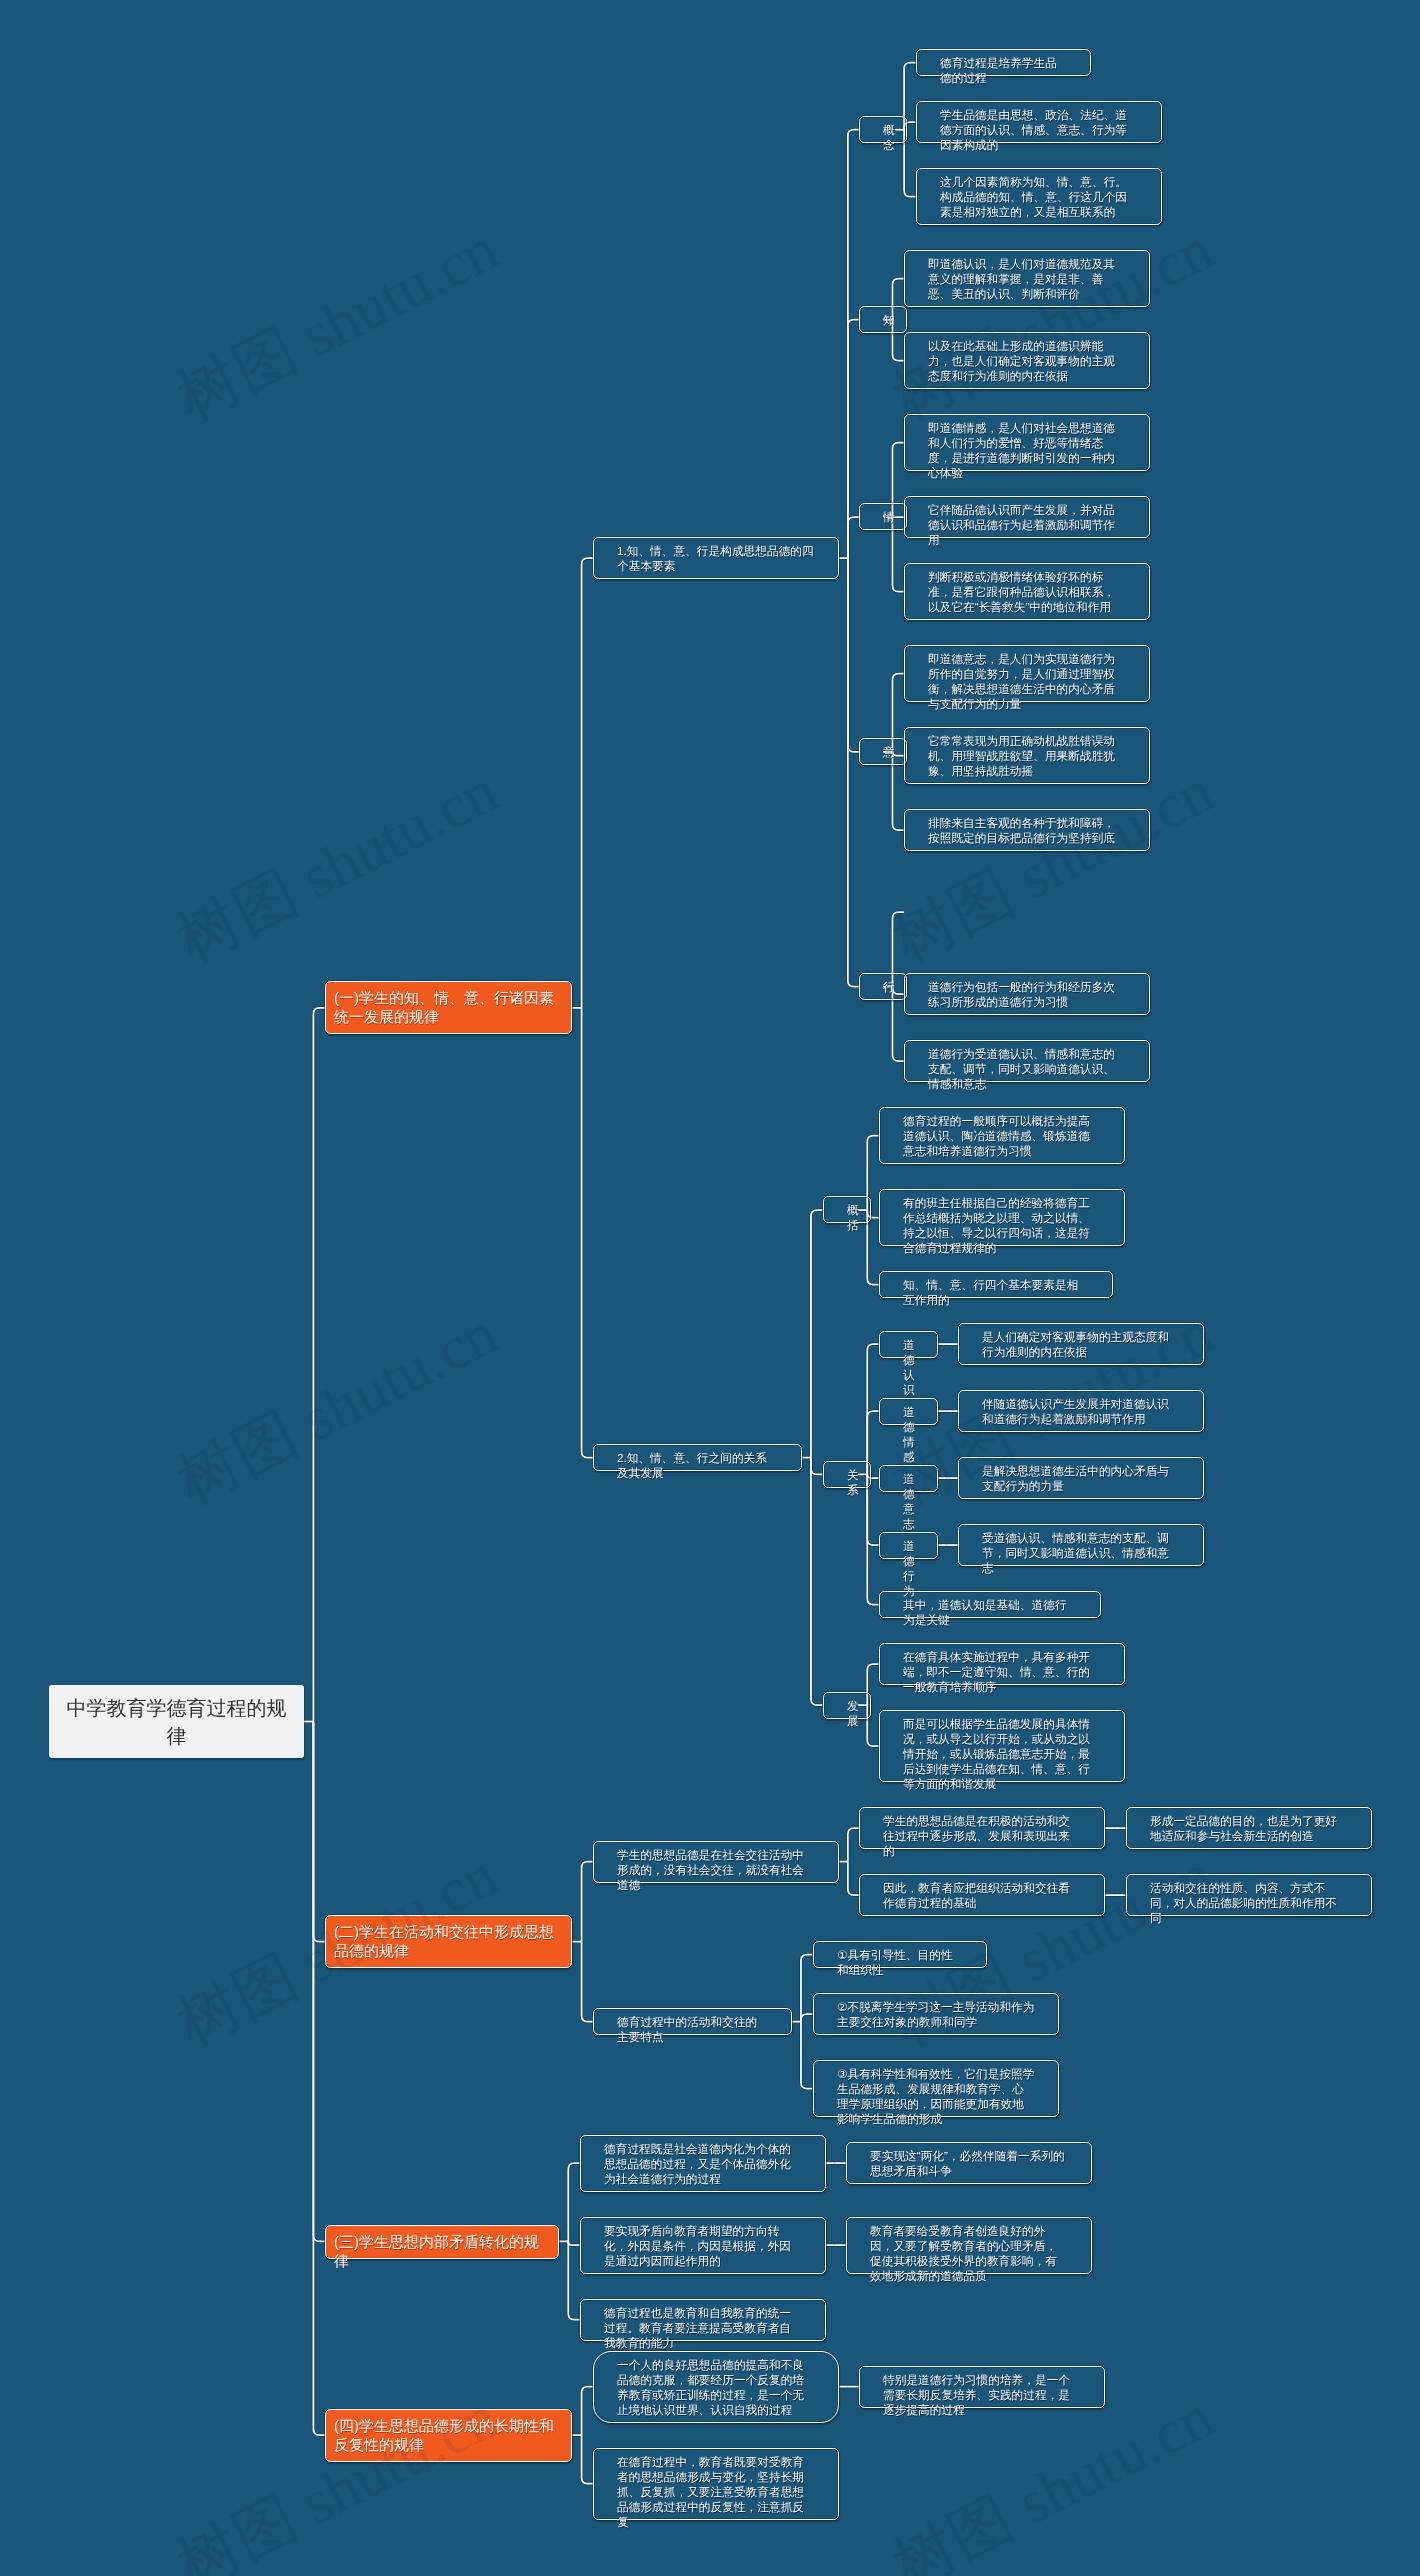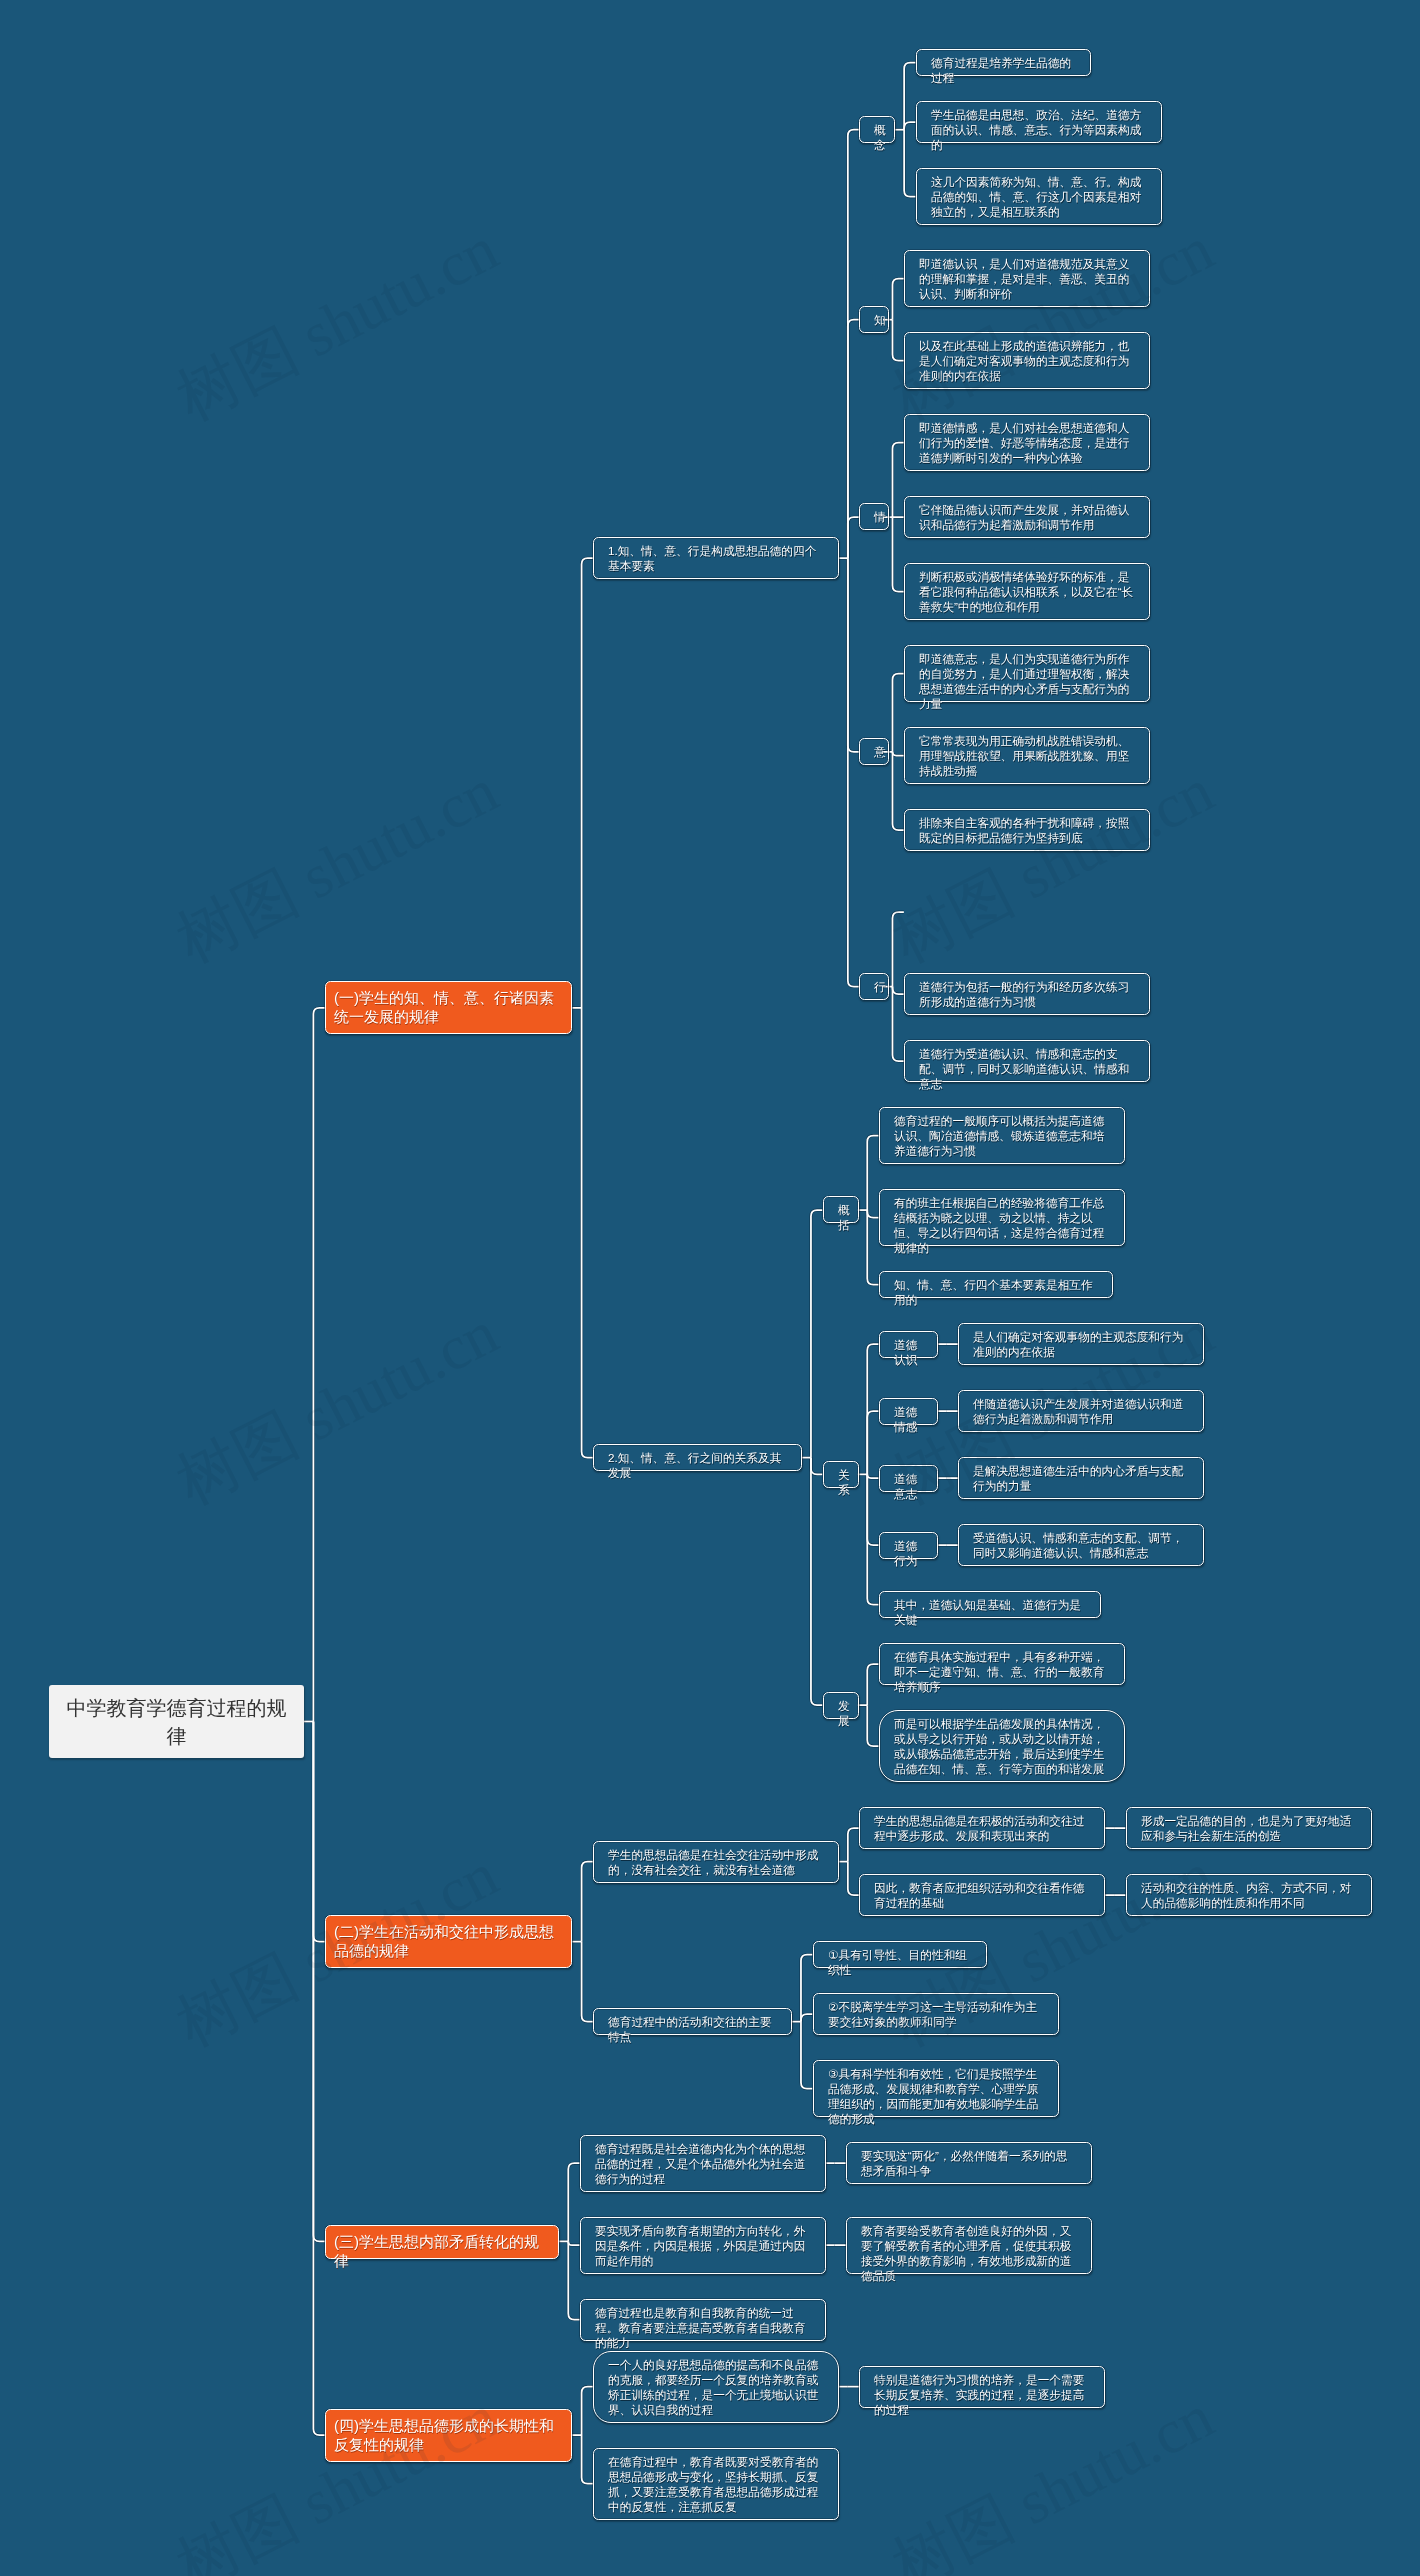--- a/index.html
+++ b/index.html
@@ -9,21 +9,21 @@
     background:#1a5679;
     font-family:"Liberation Sans","DejaVu Sans",sans-serif;
   }
   #stage{position:absolute;left:0;top:0;width:1420px;height:2576px;}
   #wm,#links{position:absolute;left:0;top:0;width:1420px;height:2576px;pointer-events:none;}
   #wm{z-index:9;} #links{z-index:2;}
   #nodes{position:absolute;left:0;top:0;width:1420px;height:2576px;z-index:3;}
   .node{position:absolute;box-sizing:border-box;white-space:pre-wrap;color:#fff;}
   .node.sub{
     border:1.4px solid #ffffff;border-radius:5.5px;
-    font-size:11.7px;line-height:15px;padding:5px 14px;
+    font-size:11.7px;line-height:15px;padding:5px 23px;
     box-shadow:0 0 0 0.6px rgba(5,28,45,.55), inset 0 0 0 0.6px rgba(5,28,45,.55),
                0.8px 1.4px 1.4px rgba(0,0,0,.28);
     text-shadow:0.6px 0.6px 0.3px rgba(2,22,38,.85);
   }
   .node.branch{
     border:1.4px solid #ffffff;border-radius:5.5px;background:#f05a1e;
     font-size:15px;line-height:19.4px;padding:6px 8px;
     box-shadow:0 0 0 0.6px rgba(5,28,45,.5), 0.8px 1.4px 1.7px rgba(0,0,0,.30);
     text-shadow:0.6px 0.6px 0.4px rgba(120,35,5,.65);
   }
@@ -278,21 +278,21 @@
       <div class="node sub" style="left: 958px; top: 1323px; width: 246px; height: 42px;"><span class="t">是人们确定对客观事物的主观态度和行为准则的内在依据</span></div>
       <div class="node sub" style="left: 879px; top: 1398px; width: 59px; height: 27px;"><span class="t">道德情感</span></div>
       <div class="node sub" style="left: 958px; top: 1390px; width: 246px; height: 42px;"><span class="t">伴随道德认识产生发展并对道德认识和道德行为起着激励和调节作用</span></div>
       <div class="node sub" style="left: 879px; top: 1465px; width: 59px; height: 27px;"><span class="t">道德意志</span></div>
       <div class="node sub" style="left: 958px; top: 1457px; width: 246px; height: 42px;"><span class="t">是解决思想道德生活中的内心矛盾与支配行为的力量</span></div>
       <div class="node sub" style="left: 879px; top: 1532px; width: 59px; height: 27px;"><span class="t">道德行为</span></div>
       <div class="node sub" style="left: 958px; top: 1524px; width: 246px; height: 42px;"><span class="t">受道德认识、情感和意志的支配、调节，同时又影响道德认识、情感和意志</span></div>
       <div class="node sub" style="left: 879px; top: 1591px; width: 222px; height: 27px;"><span class="t">其中，道德认知是基础、道德行为是关键</span></div>
       <div class="node sub" style="left: 823px; top: 1692px; width: 36px; height: 27px;"><span class="t">发展</span></div>
       <div class="node sub" style="left: 879px; top: 1643px; width: 246px; height: 42px;"><span class="t">在德育具体实施过程中，具有多种开端，即不一定遵守知、情、意、行的一般教育培养顺序</span></div>
-      <div class="node sub" style="left: 879px; top: 1710px; width: 246px; height: 72px; border-radius: 19px;"><span class="t">而是可以根据学生品德发展的具体情况，或从导之以行开始，或从动之以情开始，或从锻炼品德意志开始，最后达到使学生品德在知、情、意、行等方面的和谐发展</span></div>
+      <div class="node sub" style="left: 879px; top: 1710px; width: 246px; height: 72px;"><span class="t">而是可以根据学生品德发展的具体情况，或从导之以行开始，或从动之以情开始，或从锻炼品德意志开始，最后达到使学生品德在知、情、意、行等方面的和谐发展</span></div>
       <div class="node branch" style="left: 325px; top: 1915px; width: 247px; height: 53px;"><span class="t">(二)学生在活动和交往中形成思想品德的规律</span></div>
       <div class="node sub" style="left: 593px; top: 1841px; width: 246px; height: 42px;"><span class="t">学生的思想品德是在社会交往活动中形成的，没有社会交往，就没有社会道德</span></div>
       <div class="node sub" style="left: 859px; top: 1807px; width: 246px; height: 42px;"><span class="t">学生的思想品德是在积极的活动和交往过程中逐步形成、发展和表现出来的</span></div>
       <div class="node sub" style="left: 1126px; top: 1807px; width: 246px; height: 42px;"><span class="t">形成一定品德的目的，也是为了更好地适应和参与社会新生活的创造</span></div>
       <div class="node sub" style="left: 859px; top: 1874px; width: 246px; height: 42px;"><span class="t">因此，教育者应把组织活动和交往看作德育过程的基础</span></div>
       <div class="node sub" style="left: 1126px; top: 1874px; width: 246px; height: 42px;"><span class="t">活动和交往的性质、内容、方式不同，对人的品德影响的性质和作用不同</span></div>
       <div class="node sub" style="left: 593px; top: 2008px; width: 199px; height: 27px;"><span class="t">德育过程中的活动和交往的主要特点</span></div>
       <div class="node sub" style="left: 813px; top: 1941px; width: 174px; height: 27px;"><span class="t">①具有引导性、目的性和组织性</span></div>
       <div class="node sub" style="left: 813px; top: 1993px; width: 246px; height: 42px;"><span class="t">②不脱离学生学习这一主导活动和作为主要交往对象的教师和同学</span></div>
       <div class="node sub" style="left: 813px; top: 2060px; width: 246px; height: 57px;"><span class="t">③具有科学性和有效性，它们是按照学生品德形成、发展规律和教育学、心理学原理组织的，因而能更加有效地影响学生品德的形成</span></div>

